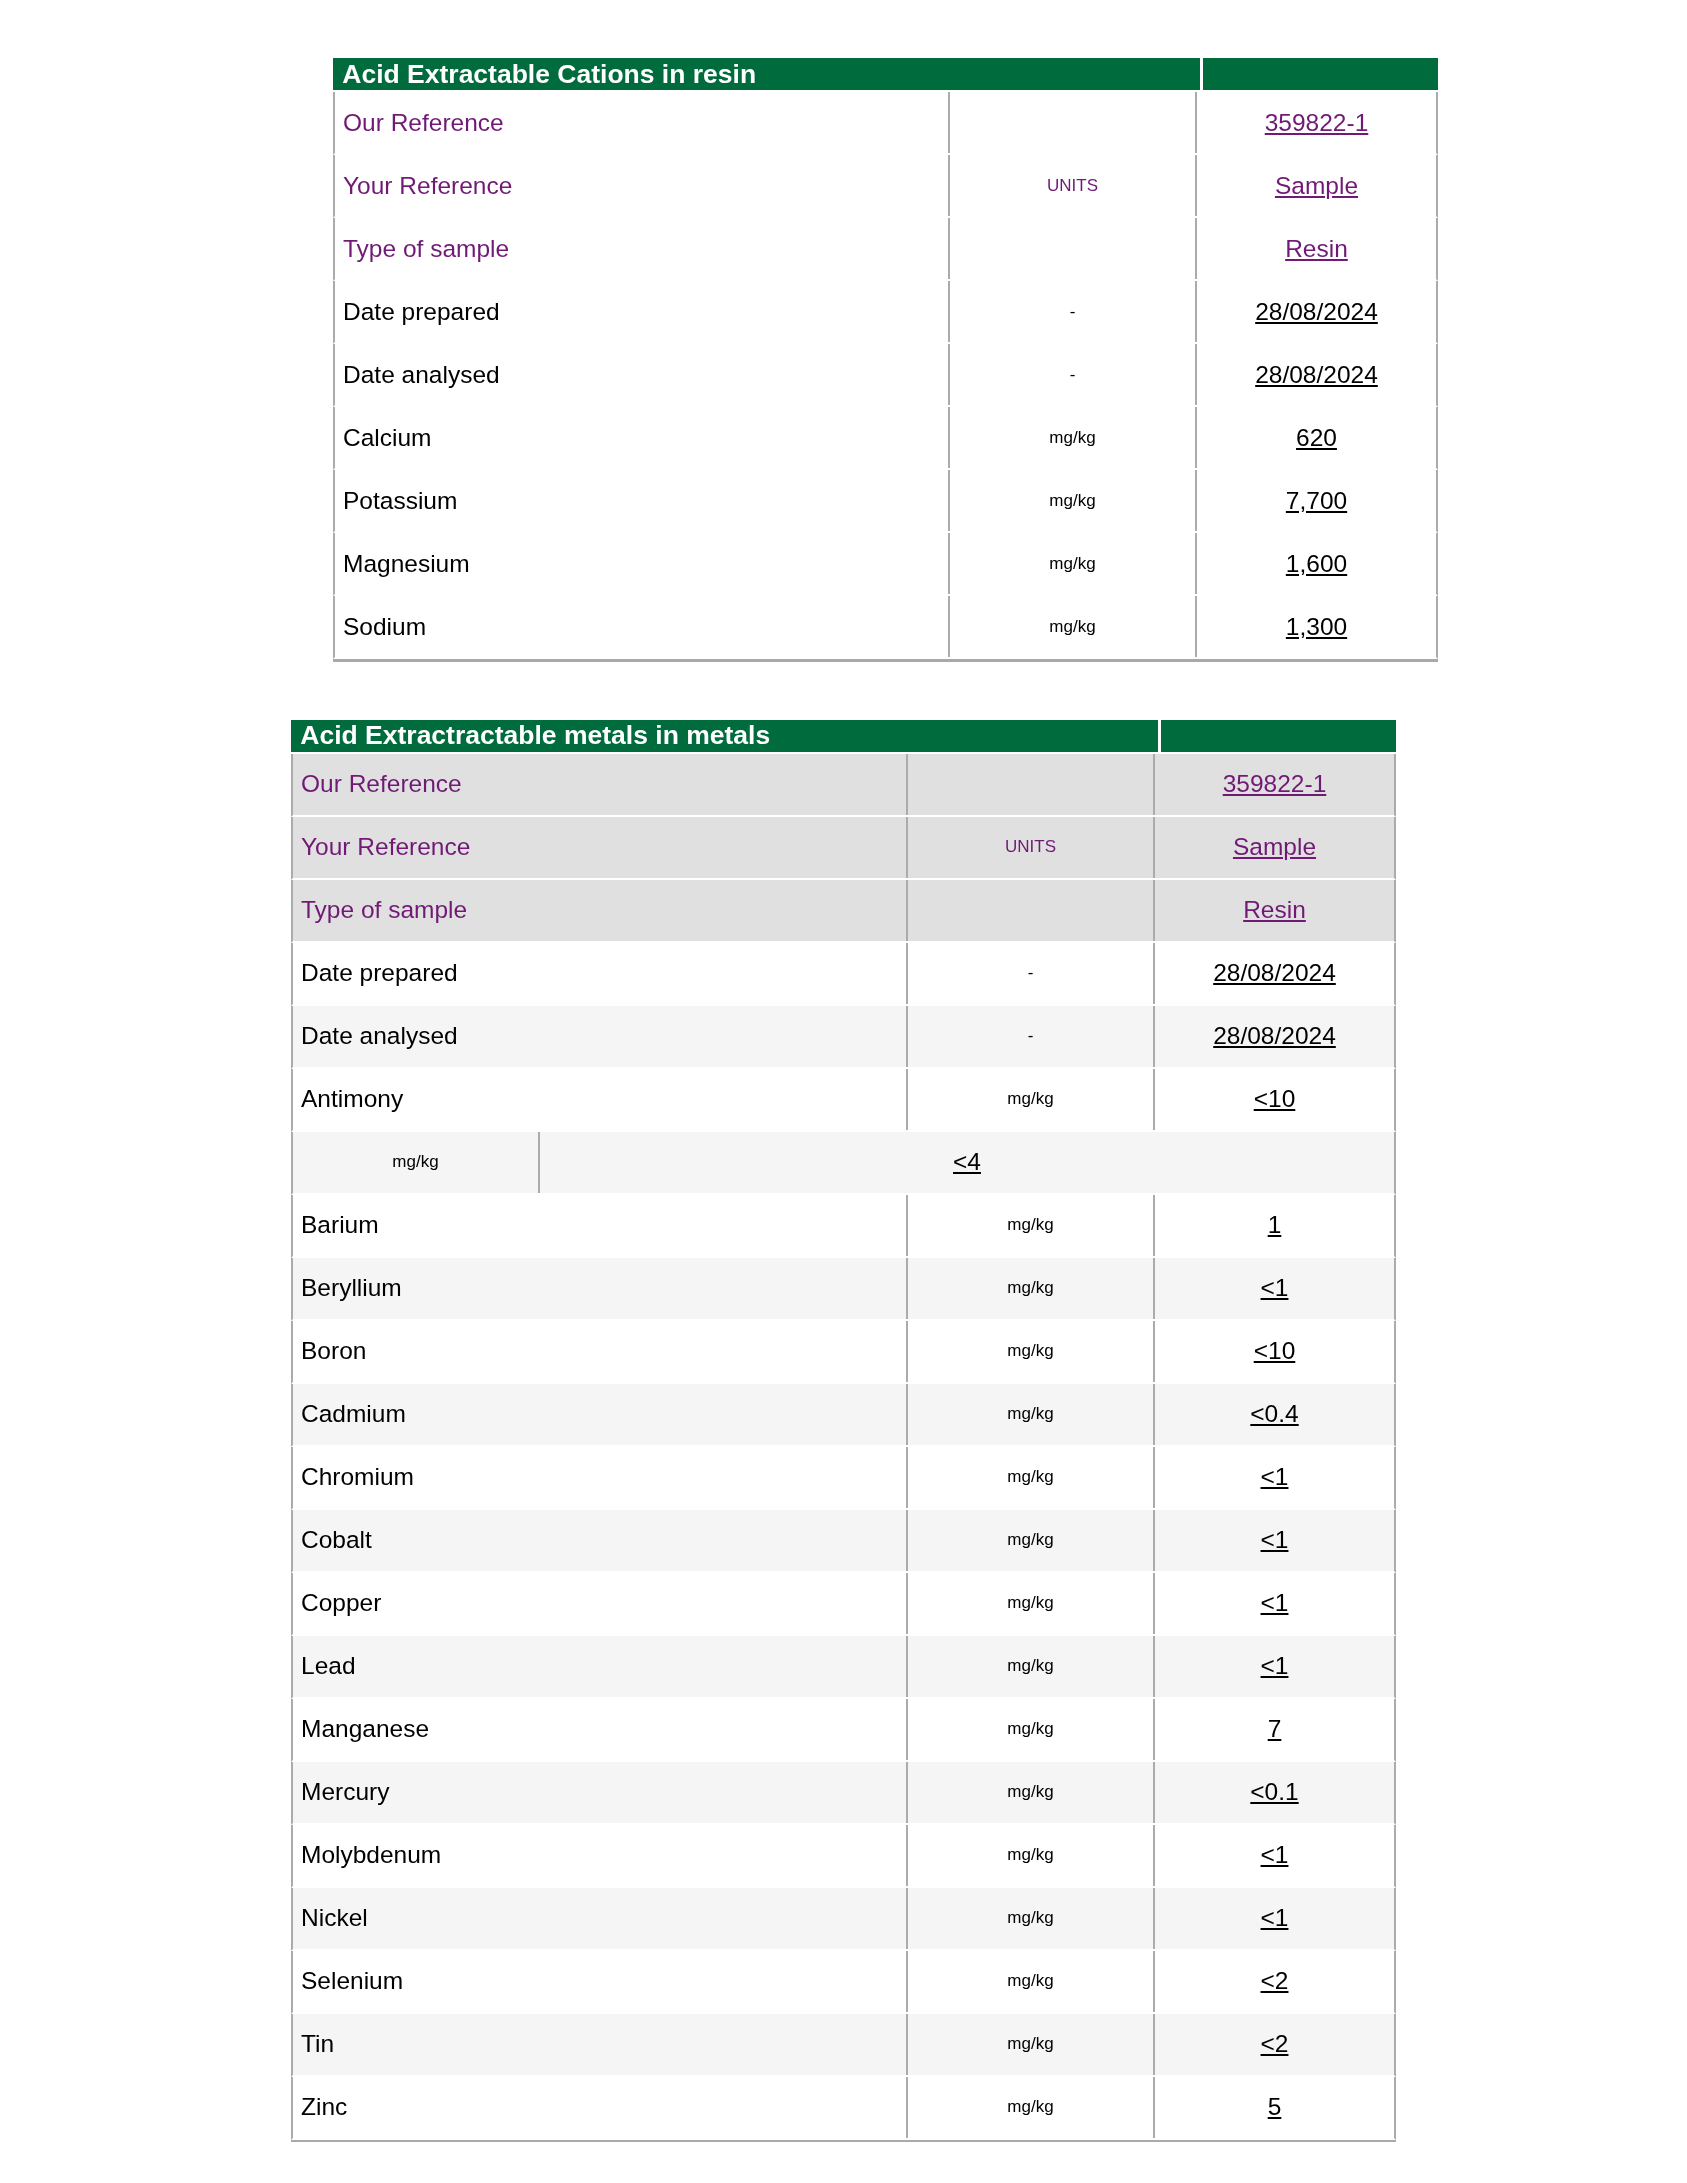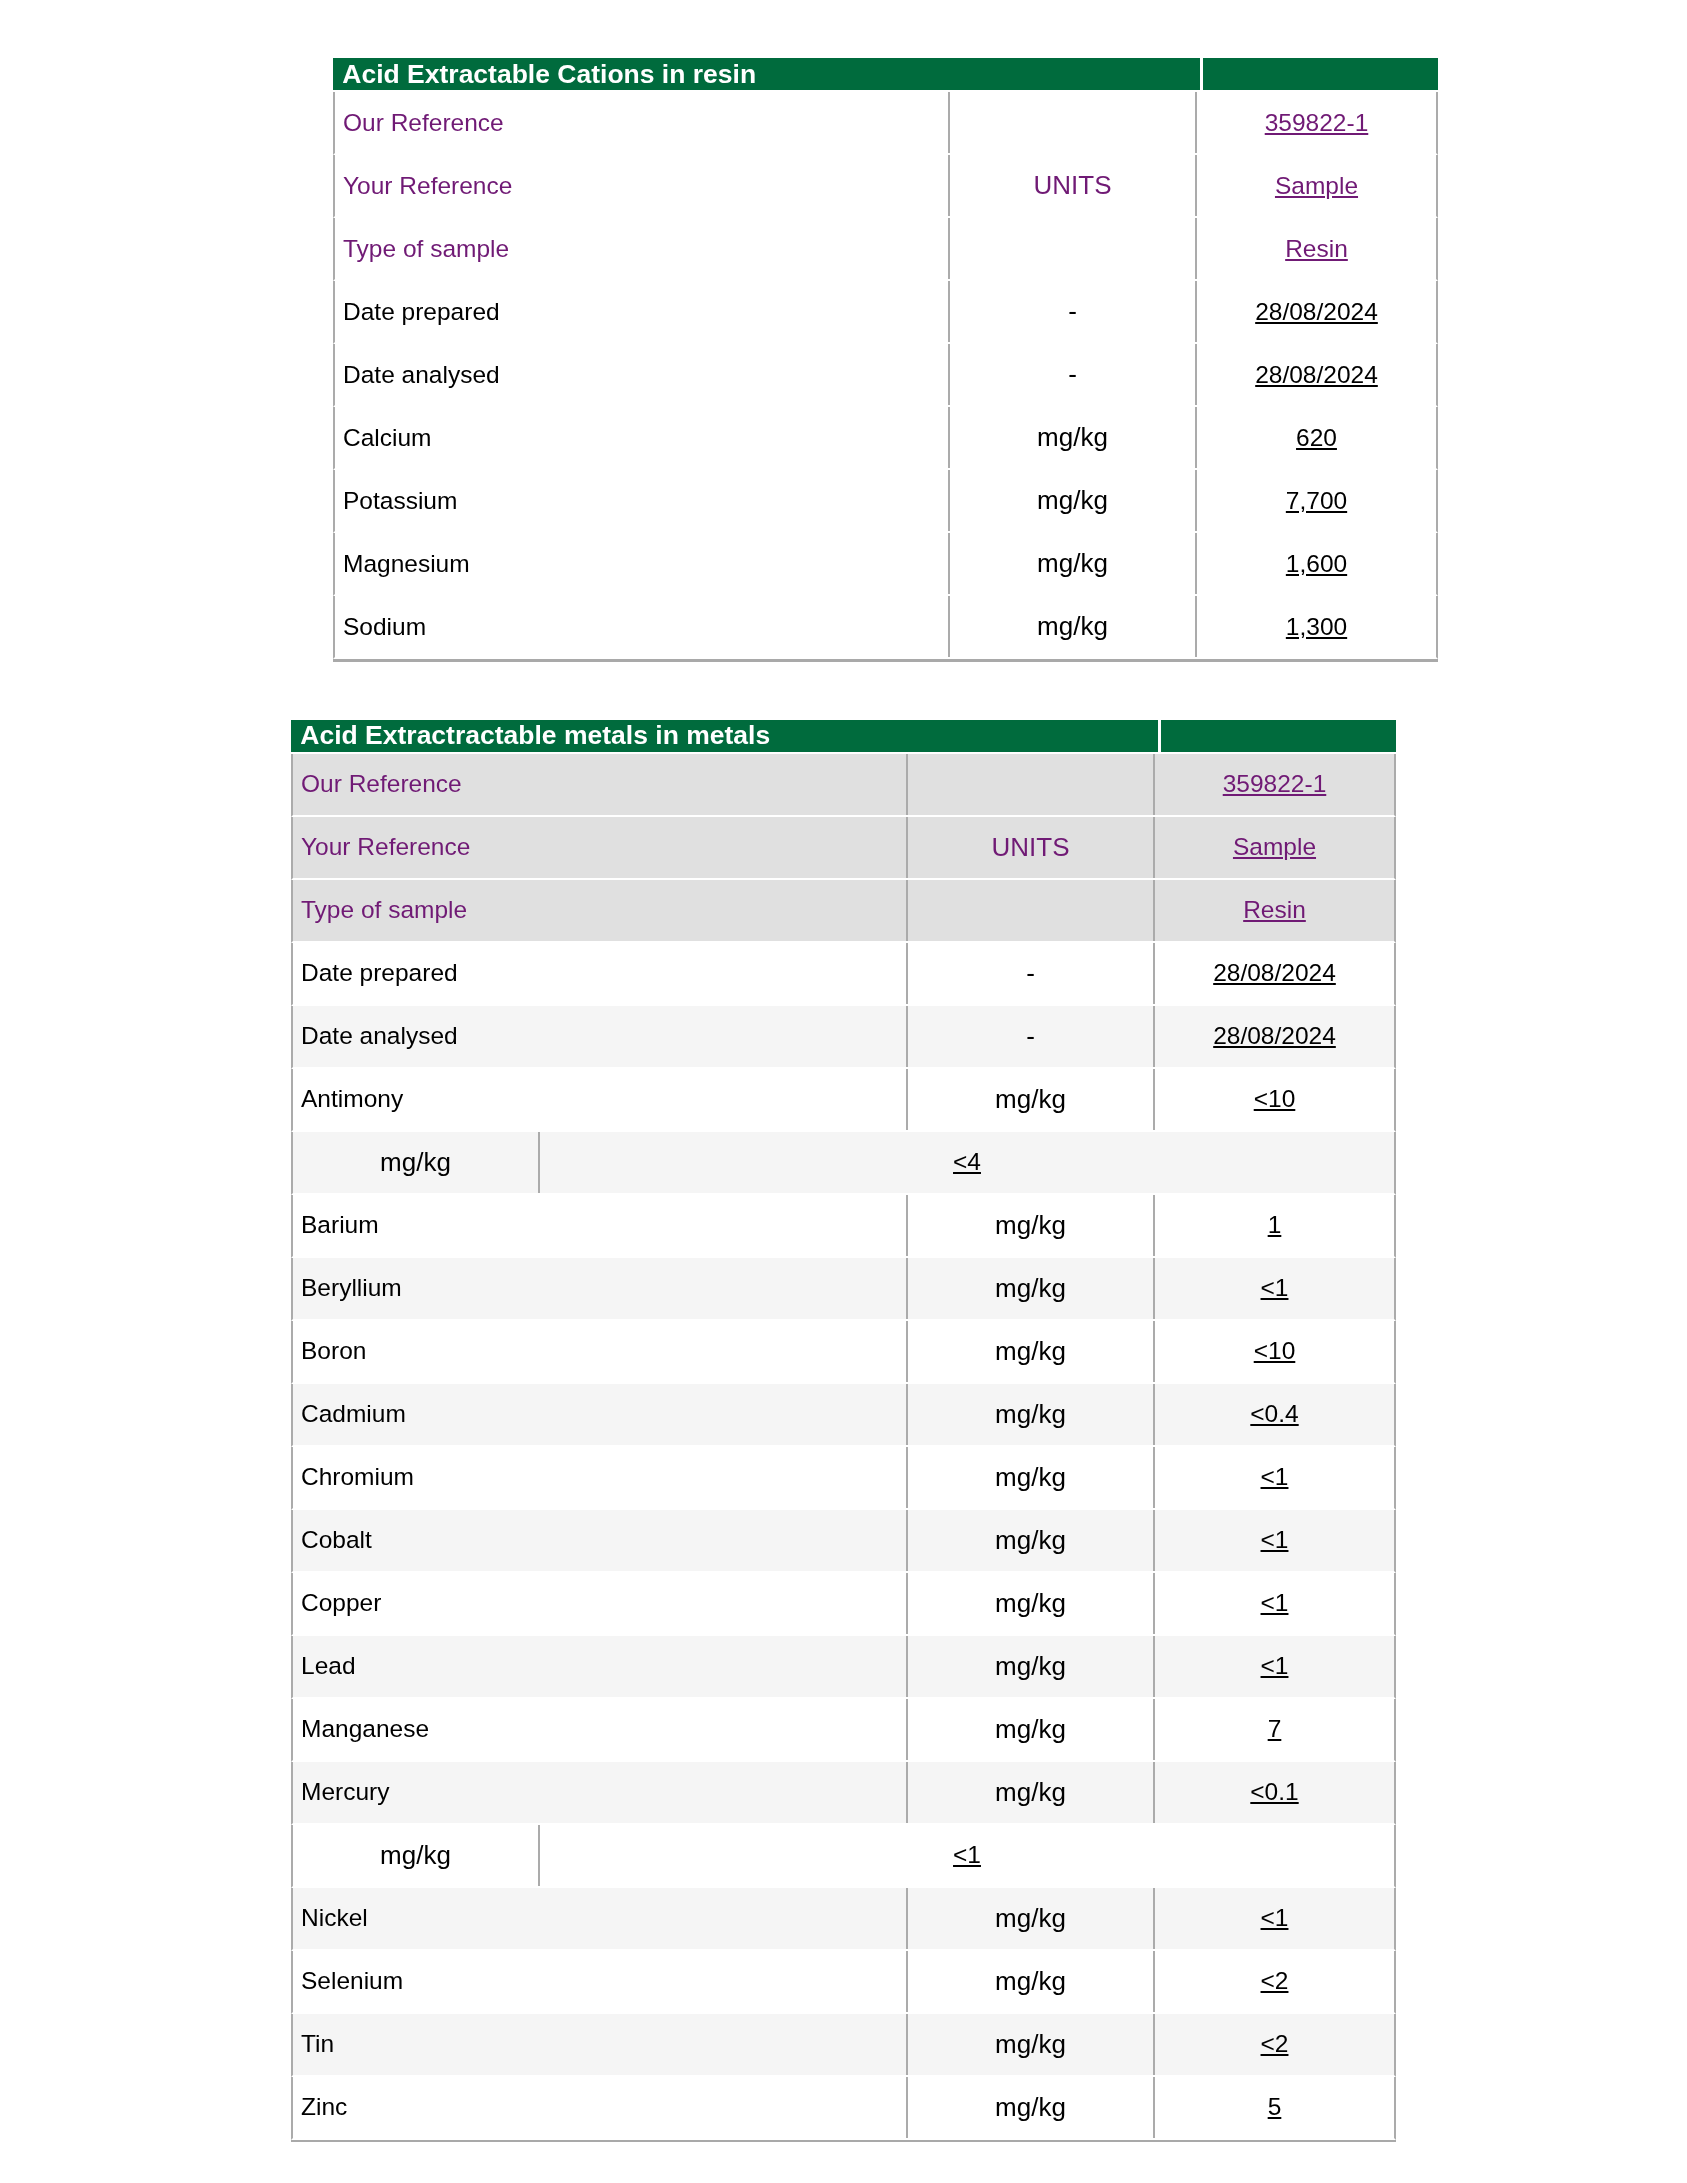--- a/index.html
+++ b/index.html
@@ -67,21 +67,21 @@
   .c0 {
     width: 615px;
     border-right: 2px solid #ababab;
     justify-content: flex-start;
     padding-left: 8px;
   }
   .c1 {
     width: 247px;
     border-right: 2px solid #ababab;
     justify-content: center;
-    font-size: 26px;
+    font-size: 17px;
   }
   .c2 {
     flex: 1;
     justify-content: center;
     text-decoration: underline;
   }
   .bottom-border {
     height: 2.6px;
     background: #a9a9a9;
   }
@@ -228,20 +228,21 @@
         <div class="cell c0">Manganese</div>
         <div class="cell c1">mg/kg</div>
         <div class="cell c2">7</div>
       </div>
       <div class="row zebra">
         <div class="cell c0">Mercury</div>
         <div class="cell c1">mg/kg</div>
         <div class="cell c2">&lt;0.1</div>
       </div>
       <div class="row">
+        <div class="cell c0">Molybdenum</div>
         <div class="cell c1">mg/kg</div>
         <div class="cell c2">&lt;1</div>
       </div>
       <div class="row zebra">
         <div class="cell c0">Nickel</div>
         <div class="cell c1">mg/kg</div>
         <div class="cell c2">&lt;1</div>
       </div>
       <div class="row">
         <div class="cell c0">Selenium</div>

